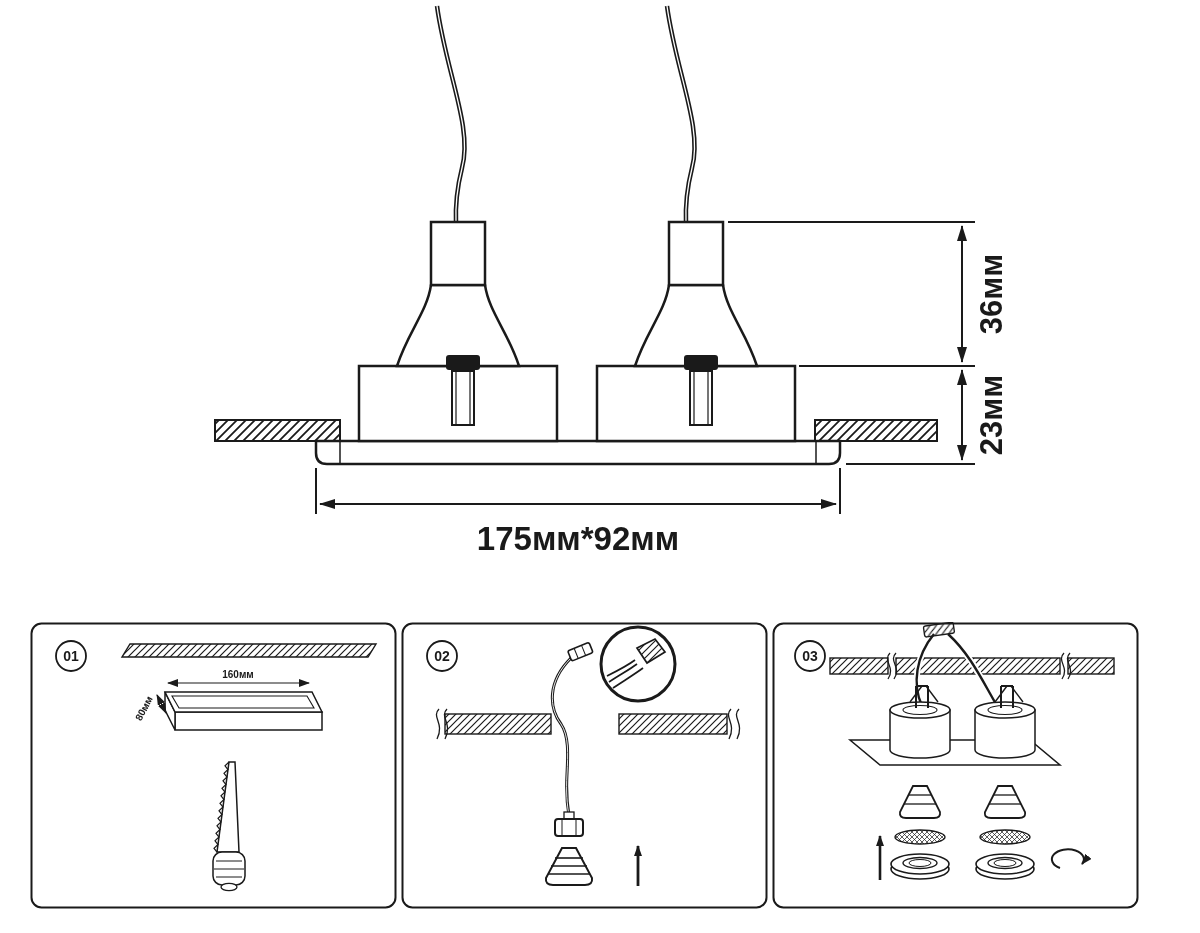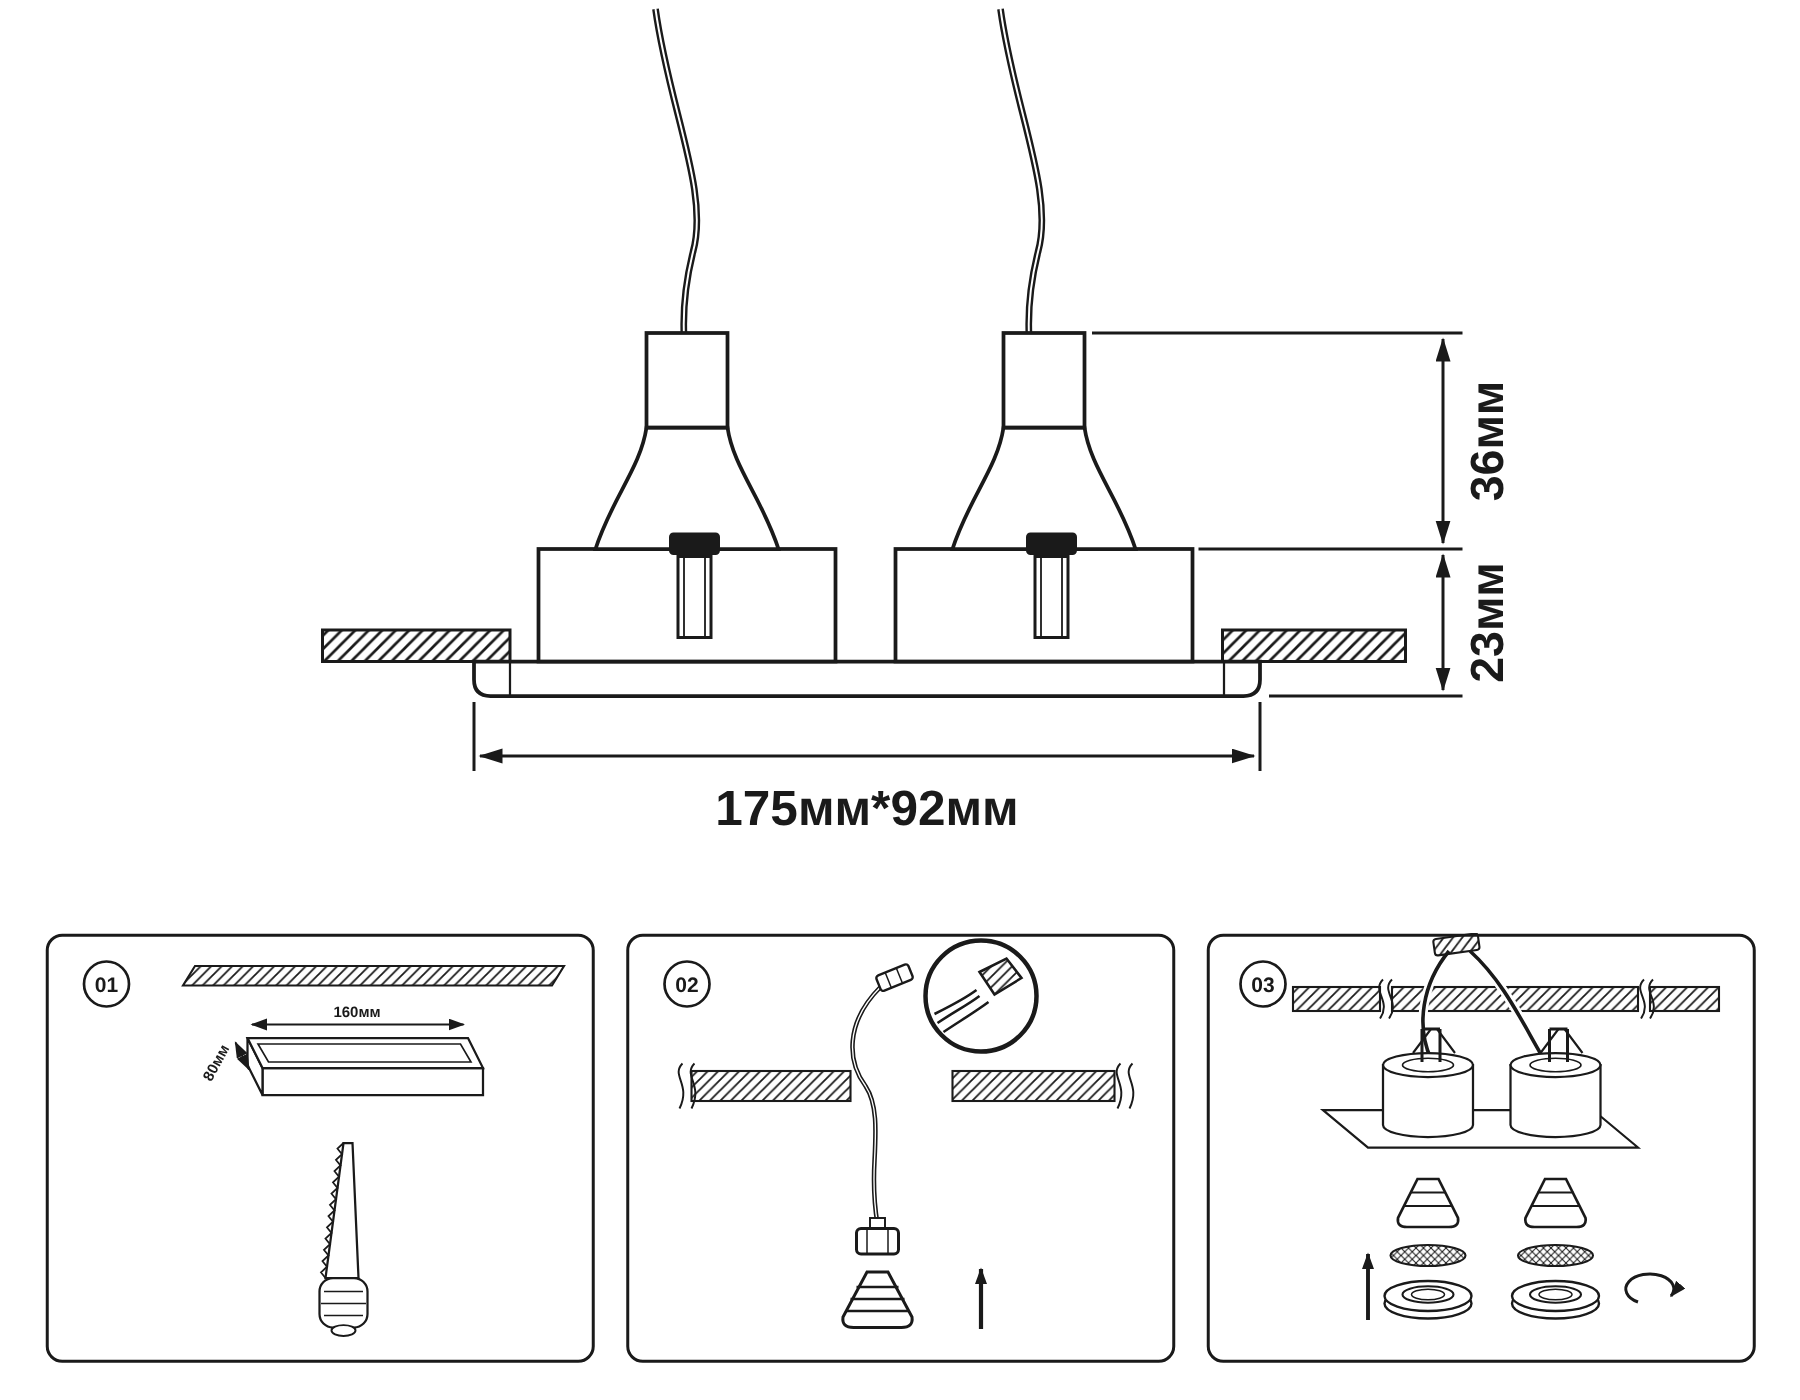--- a/index.html
+++ b/index.html
@@ -1,21 +1,21 @@
 <!DOCTYPE html>
 <html><head>
 <meta charset="utf-8">
 <style>
   html,body{margin:0;padding:0;background:#fff;}
   .stage{position:relative;width:1200px;height:933px;background:#ffffff;overflow:hidden;
          font-family:"Liberation Sans","DejaVu Sans",sans-serif;}
   svg{display:block;}
   svg text{font-family:"Liberation Sans","DejaVu Sans",sans-serif;fill:#1a1a1a;}
   .main-svg{position:absolute;left:0;top:0;}
-  .panels{position:absolute;left:30px;top:622px;display:flex;gap:20px;border-radius:18px;}
+  .panels{position:absolute;left:30px;top:622px;display:flex;gap:4px;border-radius:18px;}
   .dim-big{font-size:31px;font-weight:bold;}
   .dim-huge{font-size:33px;font-weight:bold;}
   .dim-small{font-size:10px;font-weight:bold;}
   .badge-num{font-size:14px;font-weight:bold;}
 </style>
 </head>
 <body>
 
 <div class="stage">
 

